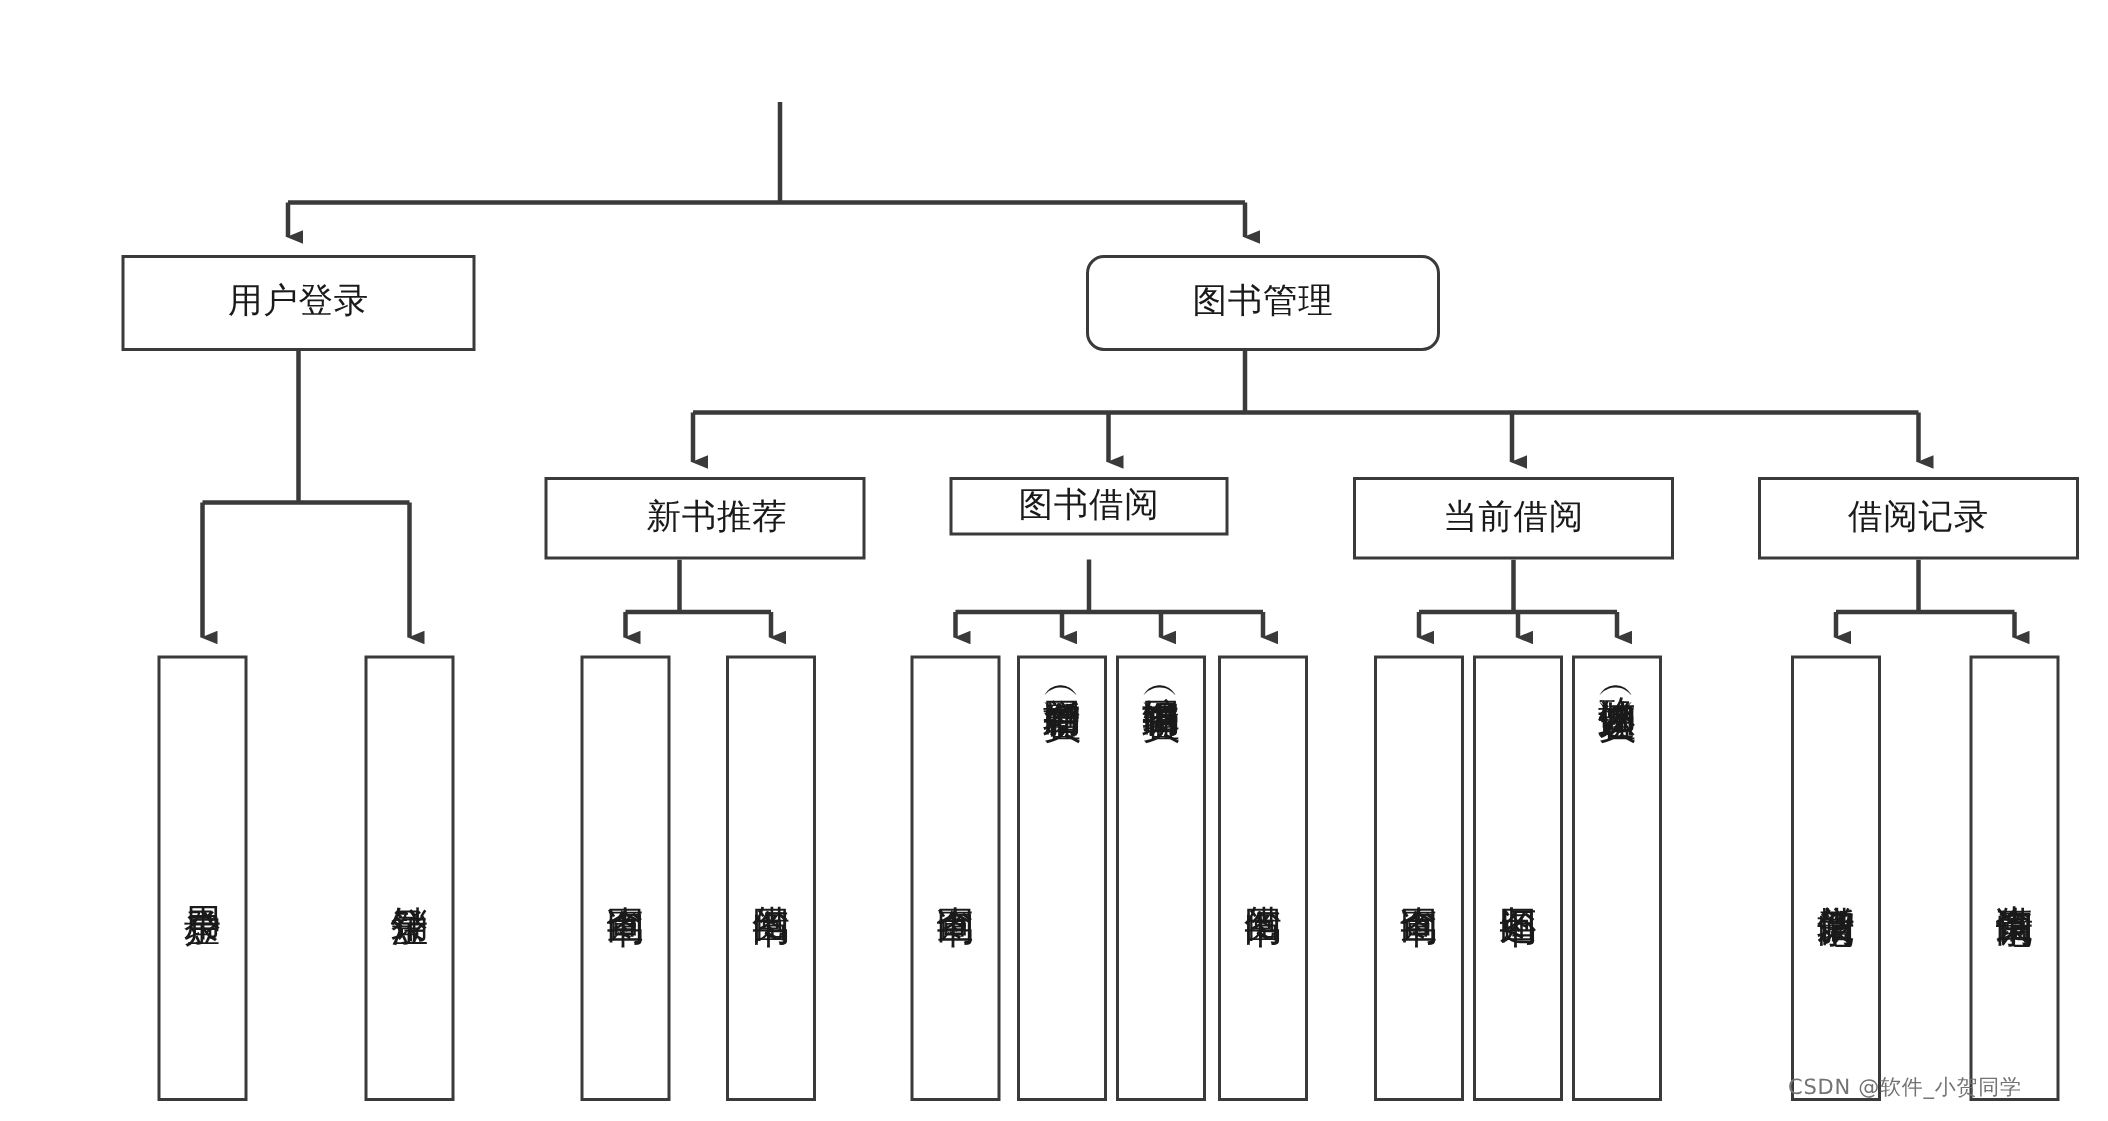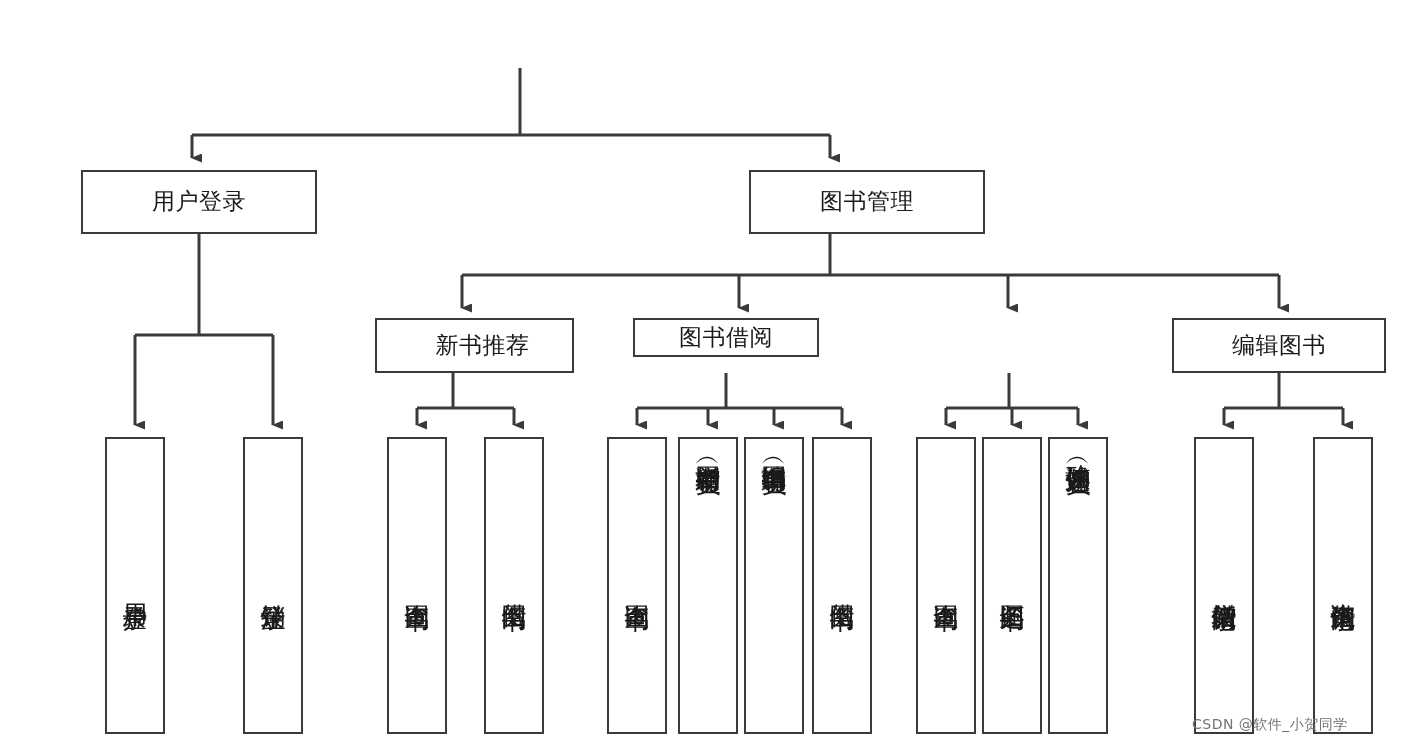--- a/index.html
+++ b/index.html
@@ -124,32 +124,35 @@
       <path d="M1224,408 L1343,408"></path>
       <path d="M1224,408 L1224,425" marker-end="url(#arrow)"></path>
       <path d="M1343,408 L1343,425" marker-end="url(#arrow)"></path>
     </g>
   </svg>
 
 
   <div class="node horiz" style="left:81px; top:170px; width:236px; height:64px;">
     <span class="label">用户登录</span>
   </div>
-  <div class="node horiz" style="left:749px; top:170px; width:236px; height:64px;">
+  <div class="node horiz" style="left:724px; top:170px; width:236px; height:64px;border-radius:12px;">
     <span class="label">图书管理</span>
   </div>
 
-  <div class="node horiz" style="left:375px; top:318px; width:199px; height:55px;padding-left:16px;">
+  <div class="node horiz" style="left:363px; top:318px; width:214px; height:55px;padding-left:16px;">
     <span class="label">新书推荐</span>
   </div>
   <div class="node horiz" style="left:633px; top:318px; width:186px; height:39px;">
     <span class="label">图书借阅</span>
   </div>
+  <div class="node horiz" style="left:902px; top:318px; width:214px; height:55px;">
+    <span class="label">当前借阅</span>
+  </div>
   <div class="node horiz" style="left:1172px; top:318px; width:214px; height:55px;">
-    <span class="label">编辑图书</span>
+    <span class="label">借阅记录</span>
   </div>
 
   <div class="node vert" style="left:105px; top:437px; width:60px; height:297px;">
     <span class="label">用户登录</span>
   </div>
   <div class="node vert" style="left:243px; top:437px; width:60px; height:297px;">
     <span class="label">注销登录</span>
   </div>
 
   <div class="node vert" style="left:387px; top:437px; width:60px; height:297px;">

